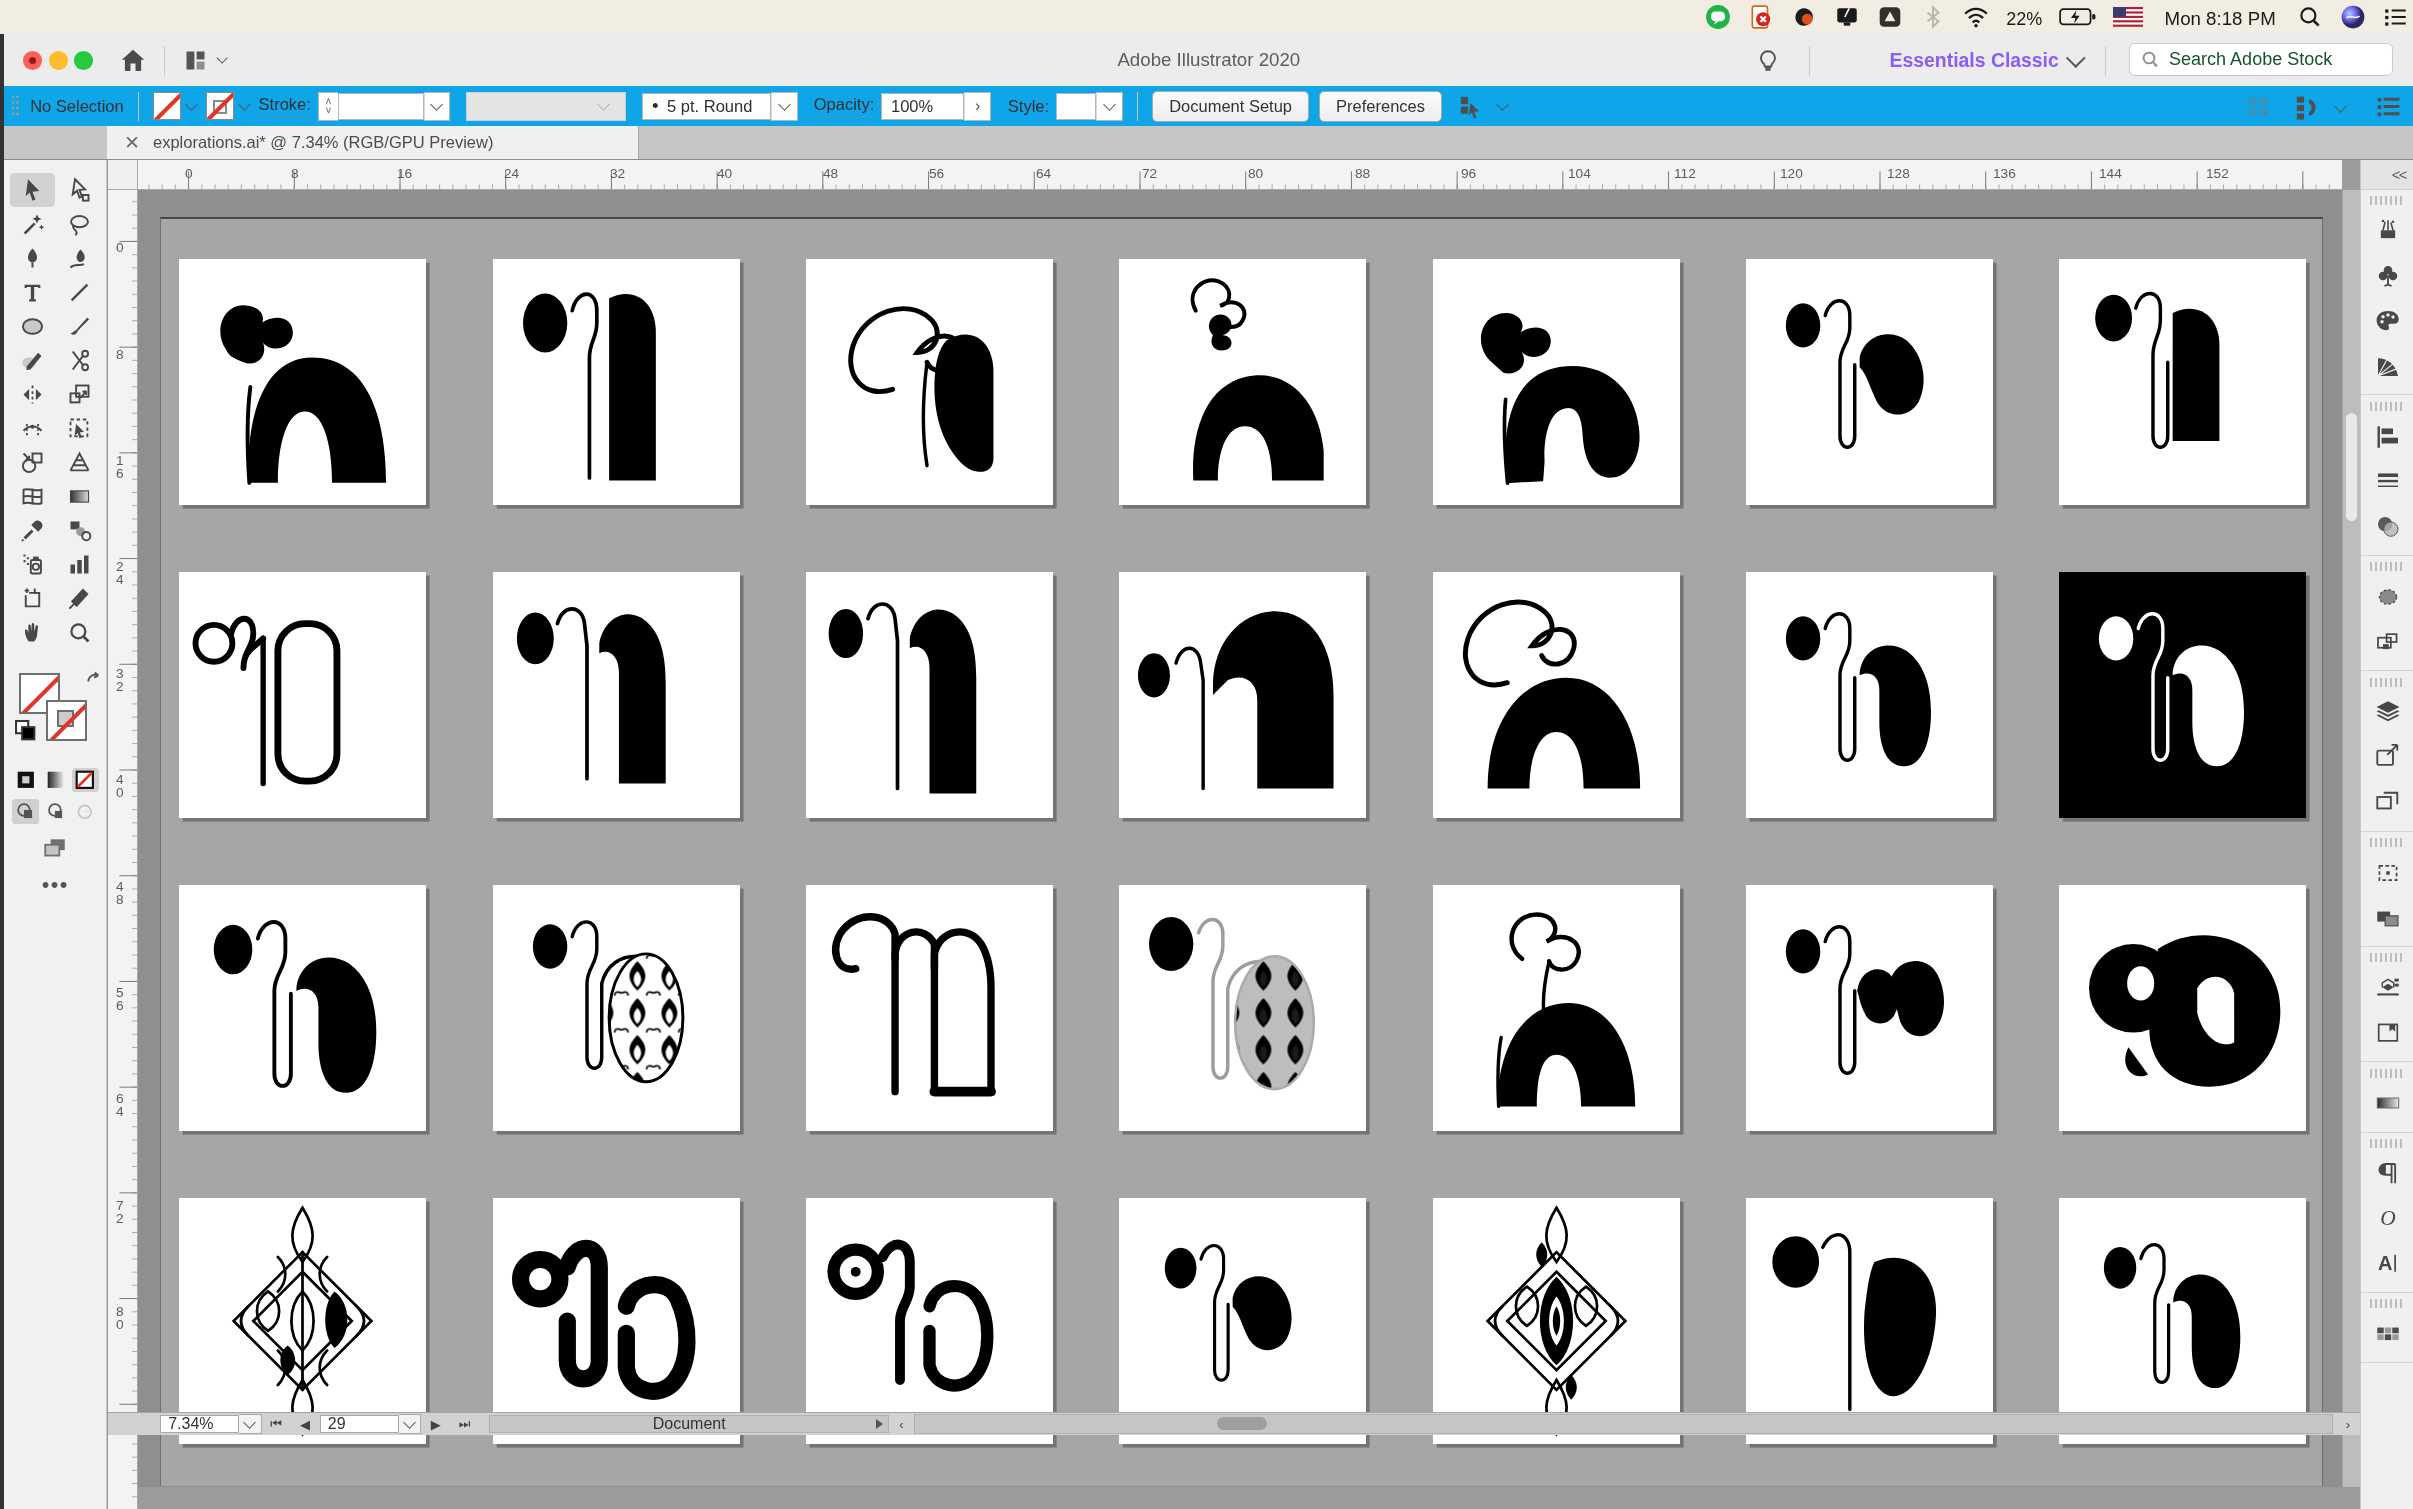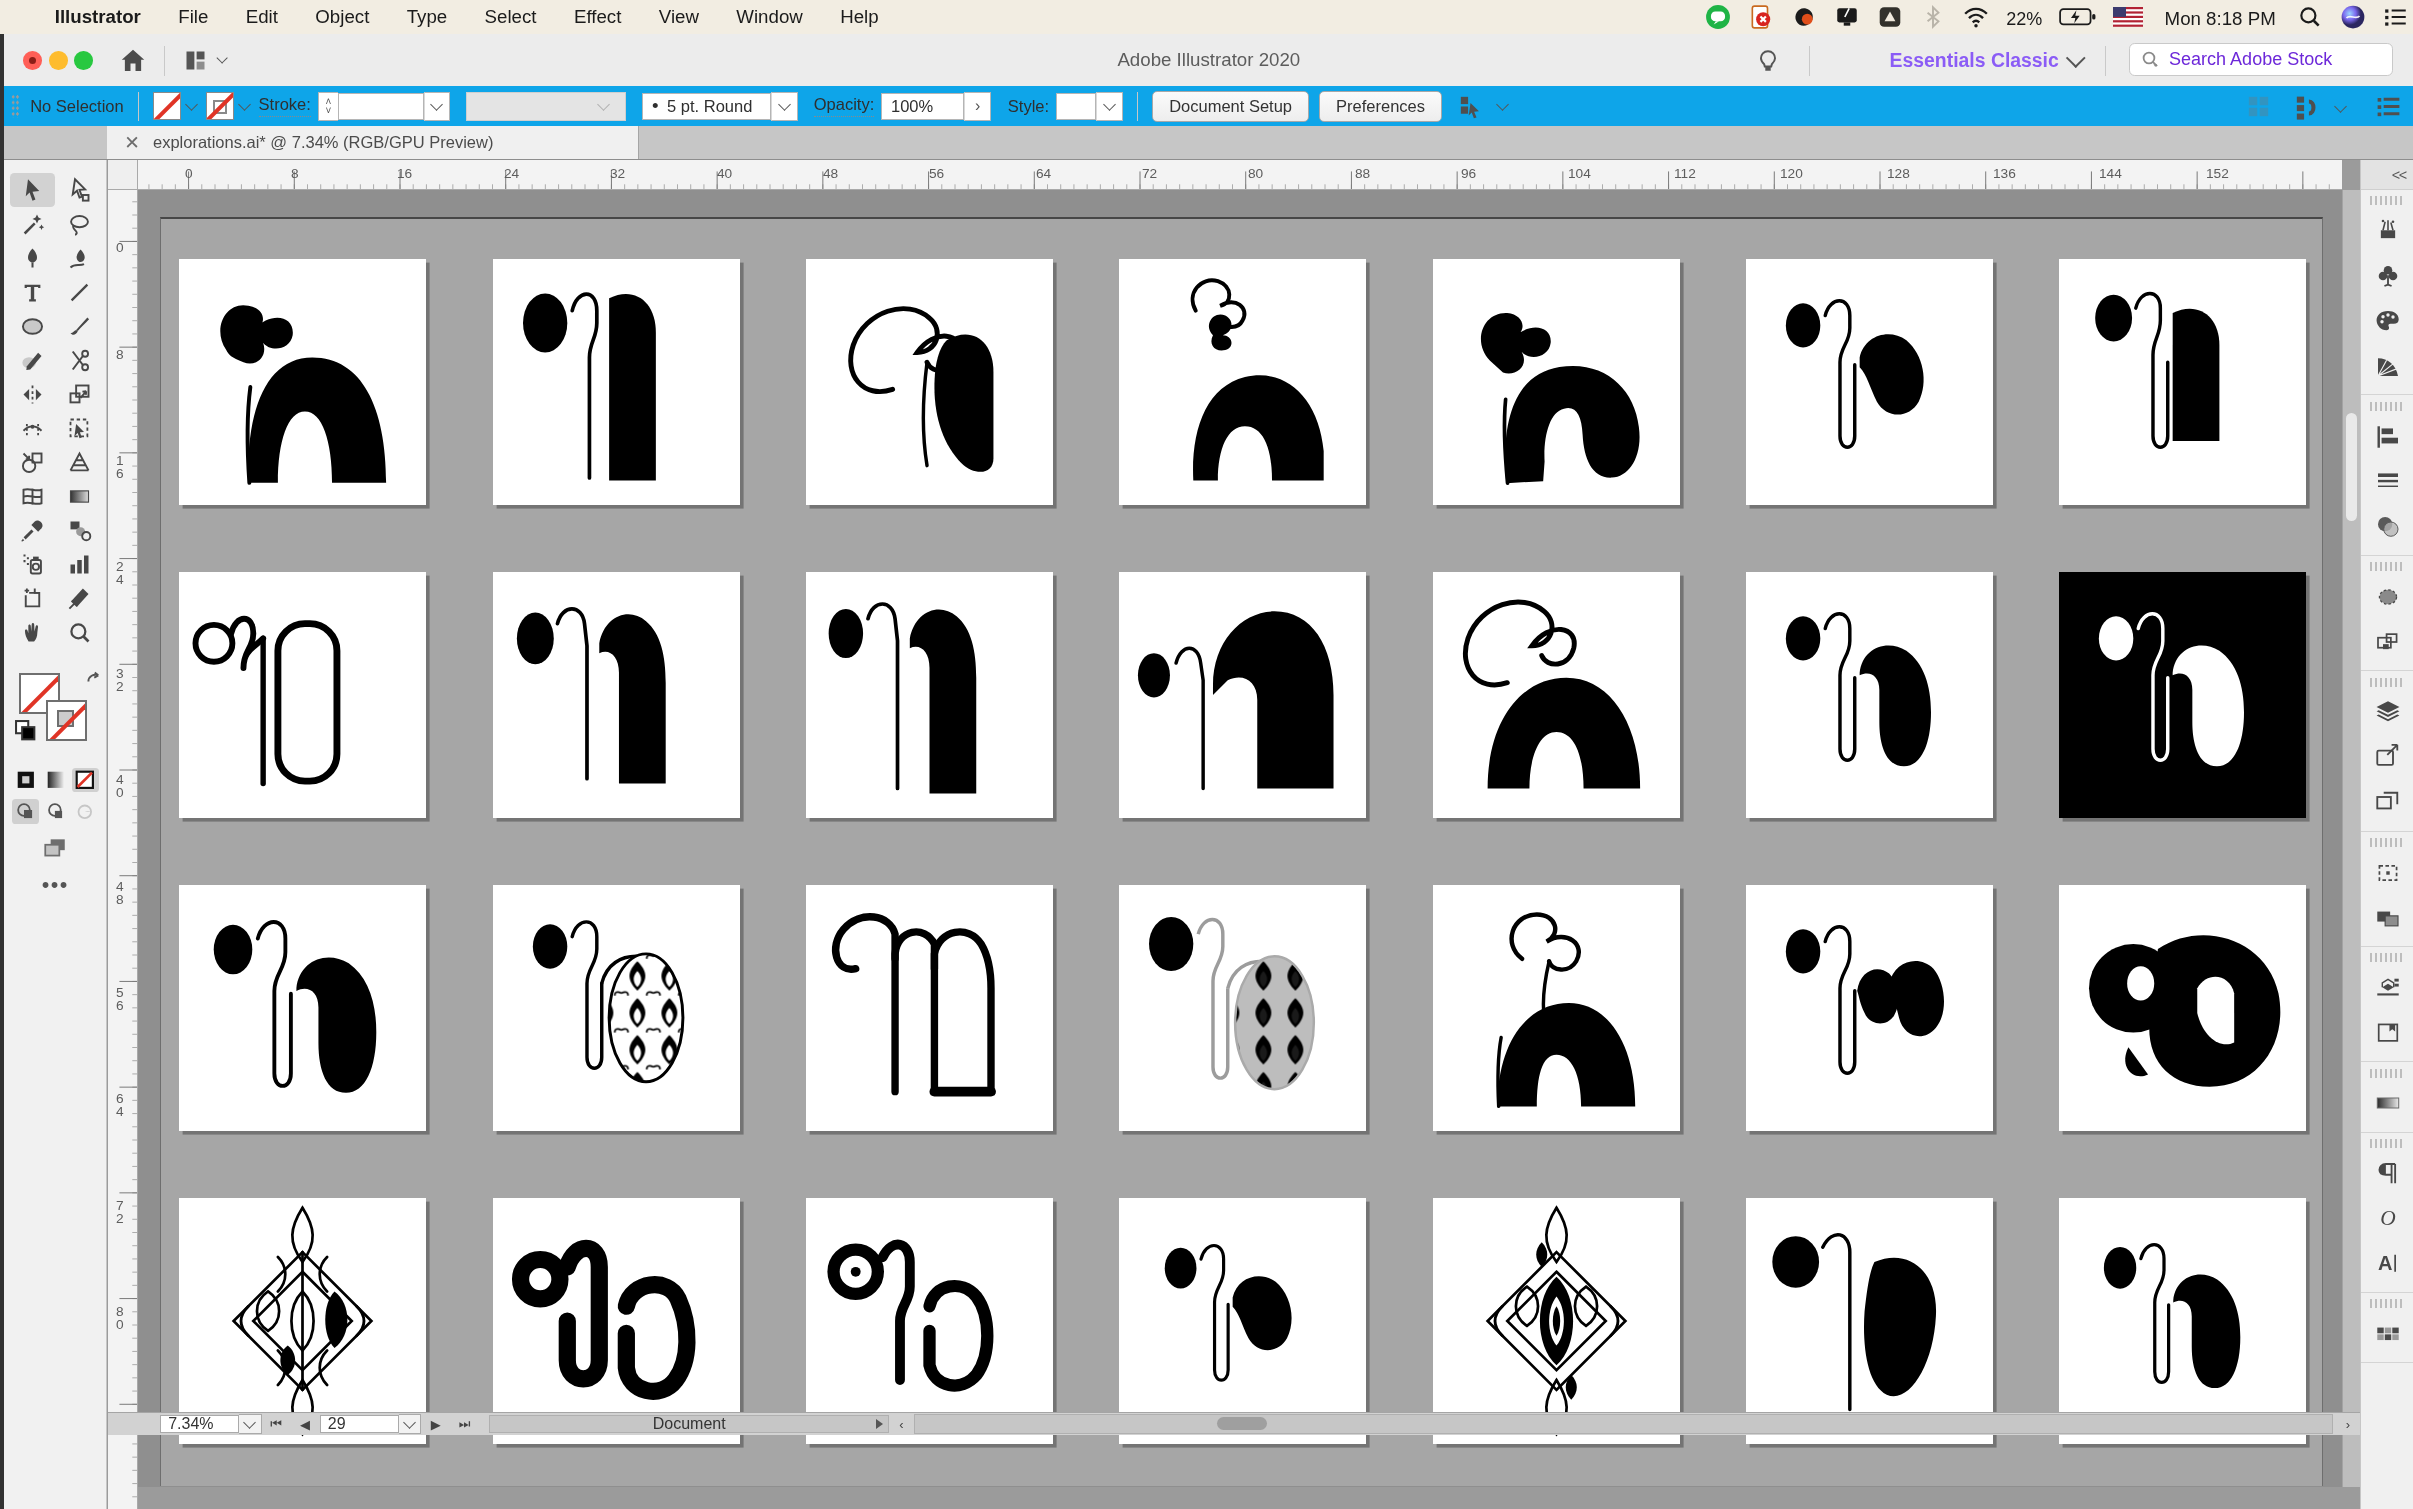--- a/index.html
+++ b/index.html
@@ -17,21 +17,21 @@
   .clock{font-size:18.7px;padding:0 4.3px;}
   
   #titlebar{left:4.3px;top:34px;width:2409px;height:52px;background:#ececec;border-bottom:0.7px solid #c4c4c4;}
   .tl{width:18.7px;height:18.7px;border-radius:50%;top:17px;}
   #tl-close{left:18.7px;background:#ff5f57;}
   #tl-close::after{content:"";position:absolute;left:5.7px;top:5.7px;width:7.2px;height:7.2px;border-radius:50%;background:#8c1e17;}
   #tl-min{left:45px;background:#febc2e;}
   #tl-max{left:70px;background:#28c840;}
   .titlebar-sep{top:11.5px;width:0.7px;height:30px;background:#c9c9c9;}
   #win-title{left:0;right:0;top:0;height:52px;text-align:center;line-height:52px;color:#5c5c5c;font-size:18.7px;}
-  #searchbox{right:20px;top:9.3px;width:264px;height:33px;background:#fff;border:0.7px solid #c9c9c9;border-radius:5.7px;display:flex;align-items:center;color:#6d28d9;font-size:18px;gap:7.2px;padding-left:10px;box-sizing:border-box;}
+  #searchbox{right:20px;top:9.3px;width:264px;height:33px;background:#fff;border:0.7px solid #c9c9c9;border-radius:5.7px;display:flex;align-items:center;color:#14532d;font-size:18px;gap:7.2px;padding-left:10px;box-sizing:border-box;}
   #workspace{right:331px;top:0;height:52px;display:flex;align-items:center;gap:10px;color:#8b5cf6;font-size:19.4px;font-weight:bold;}
   .chev{width:11.5px;height:11.5px;border-right:2.2px solid #555;border-bottom:2.2px solid #555;transform:rotate(45deg);display:inline-block;margin-top:-4.3px;}
   
   #controlbar{left:4.3px;top:86px;width:2409px;height:40px;background:#0ea5e9;border-bottom:0.7px solid #ababab;display:flex;align-items:center;color:#2f2f2f;font-size:16.5px;}
   .grip{width:7.2px;height:24.4px;margin:0 11.5px 0 7.2px;background-image:radial-gradient(#9a9a9a 1.1px,transparent 1.2px);background-size:4.3px 5.7px;}
   .cb-sep{width:0.7px;height:29px;background:#c7c7c7;margin:0 14.4px;}
   .swatch{width:26px;height:26px;background:#fff;border:1.4px solid #8a8a8a;position:relative;overflow:hidden;}
   .swatch.none::after{content:"";position:absolute;left:-5.7px;top:10px;width:43px;height:3.6px;background:#e03426;transform:rotate(-45deg);}
   .swatch.stroke::before{content:"";position:absolute;left:6.5px;top:6.5px;width:10px;height:10px;border:2.2px solid #8a8a8a;}
   .mini-chev{width:8px;height:8px;border-right:1.7px solid #555;border-bottom:1.7px solid #555;transform:rotate(45deg);margin:0 10px 2.9px 5.7px;}
@@ -91,32 +91,20 @@
   #ctrl-right{position:absolute;right:10px;top:92px;display:flex;align-items:center;gap:18.7px;}
   .tri{width:0;height:0;border-style:solid;display:inline-block;}
 </style>
 </head>
 <body>
 
 <div id="screen">
 
   <div id="menubar" class="abs">
     <span class="apple"></span>
-    <div id="menus" style="display: flex;">
-        <span class="menu-item app">Illustrator</span>
-        <span class="menu-item">File</span>
-        <span class="menu-item">Edit</span>
-        <span class="menu-item">Object</span>
-        <span class="menu-item">Type</span>
-        <span class="menu-item">Select</span>
-        <span class="menu-item">Effect</span>
-        <span class="menu-item">View</span>
-        <span class="menu-item">Window</span>
-        <span class="menu-item">Help</span>
-      </div>
     <div id="menu-right">
       <span class="mstat">
           <svg viewBox="0 0 24 24">
             <circle cx="12" cy="12" r="11" fill="#1fb446"></circle>
             <rect x="5.5" y="7" width="13" height="9" rx="4" fill="#fff"></rect>
             <path d="M10 16 l-2 3 5-3 Z" fill="#fff"></path>
           </svg>
         </span>
       <span class="mstat">
           <svg viewBox="0 0 24 24">

